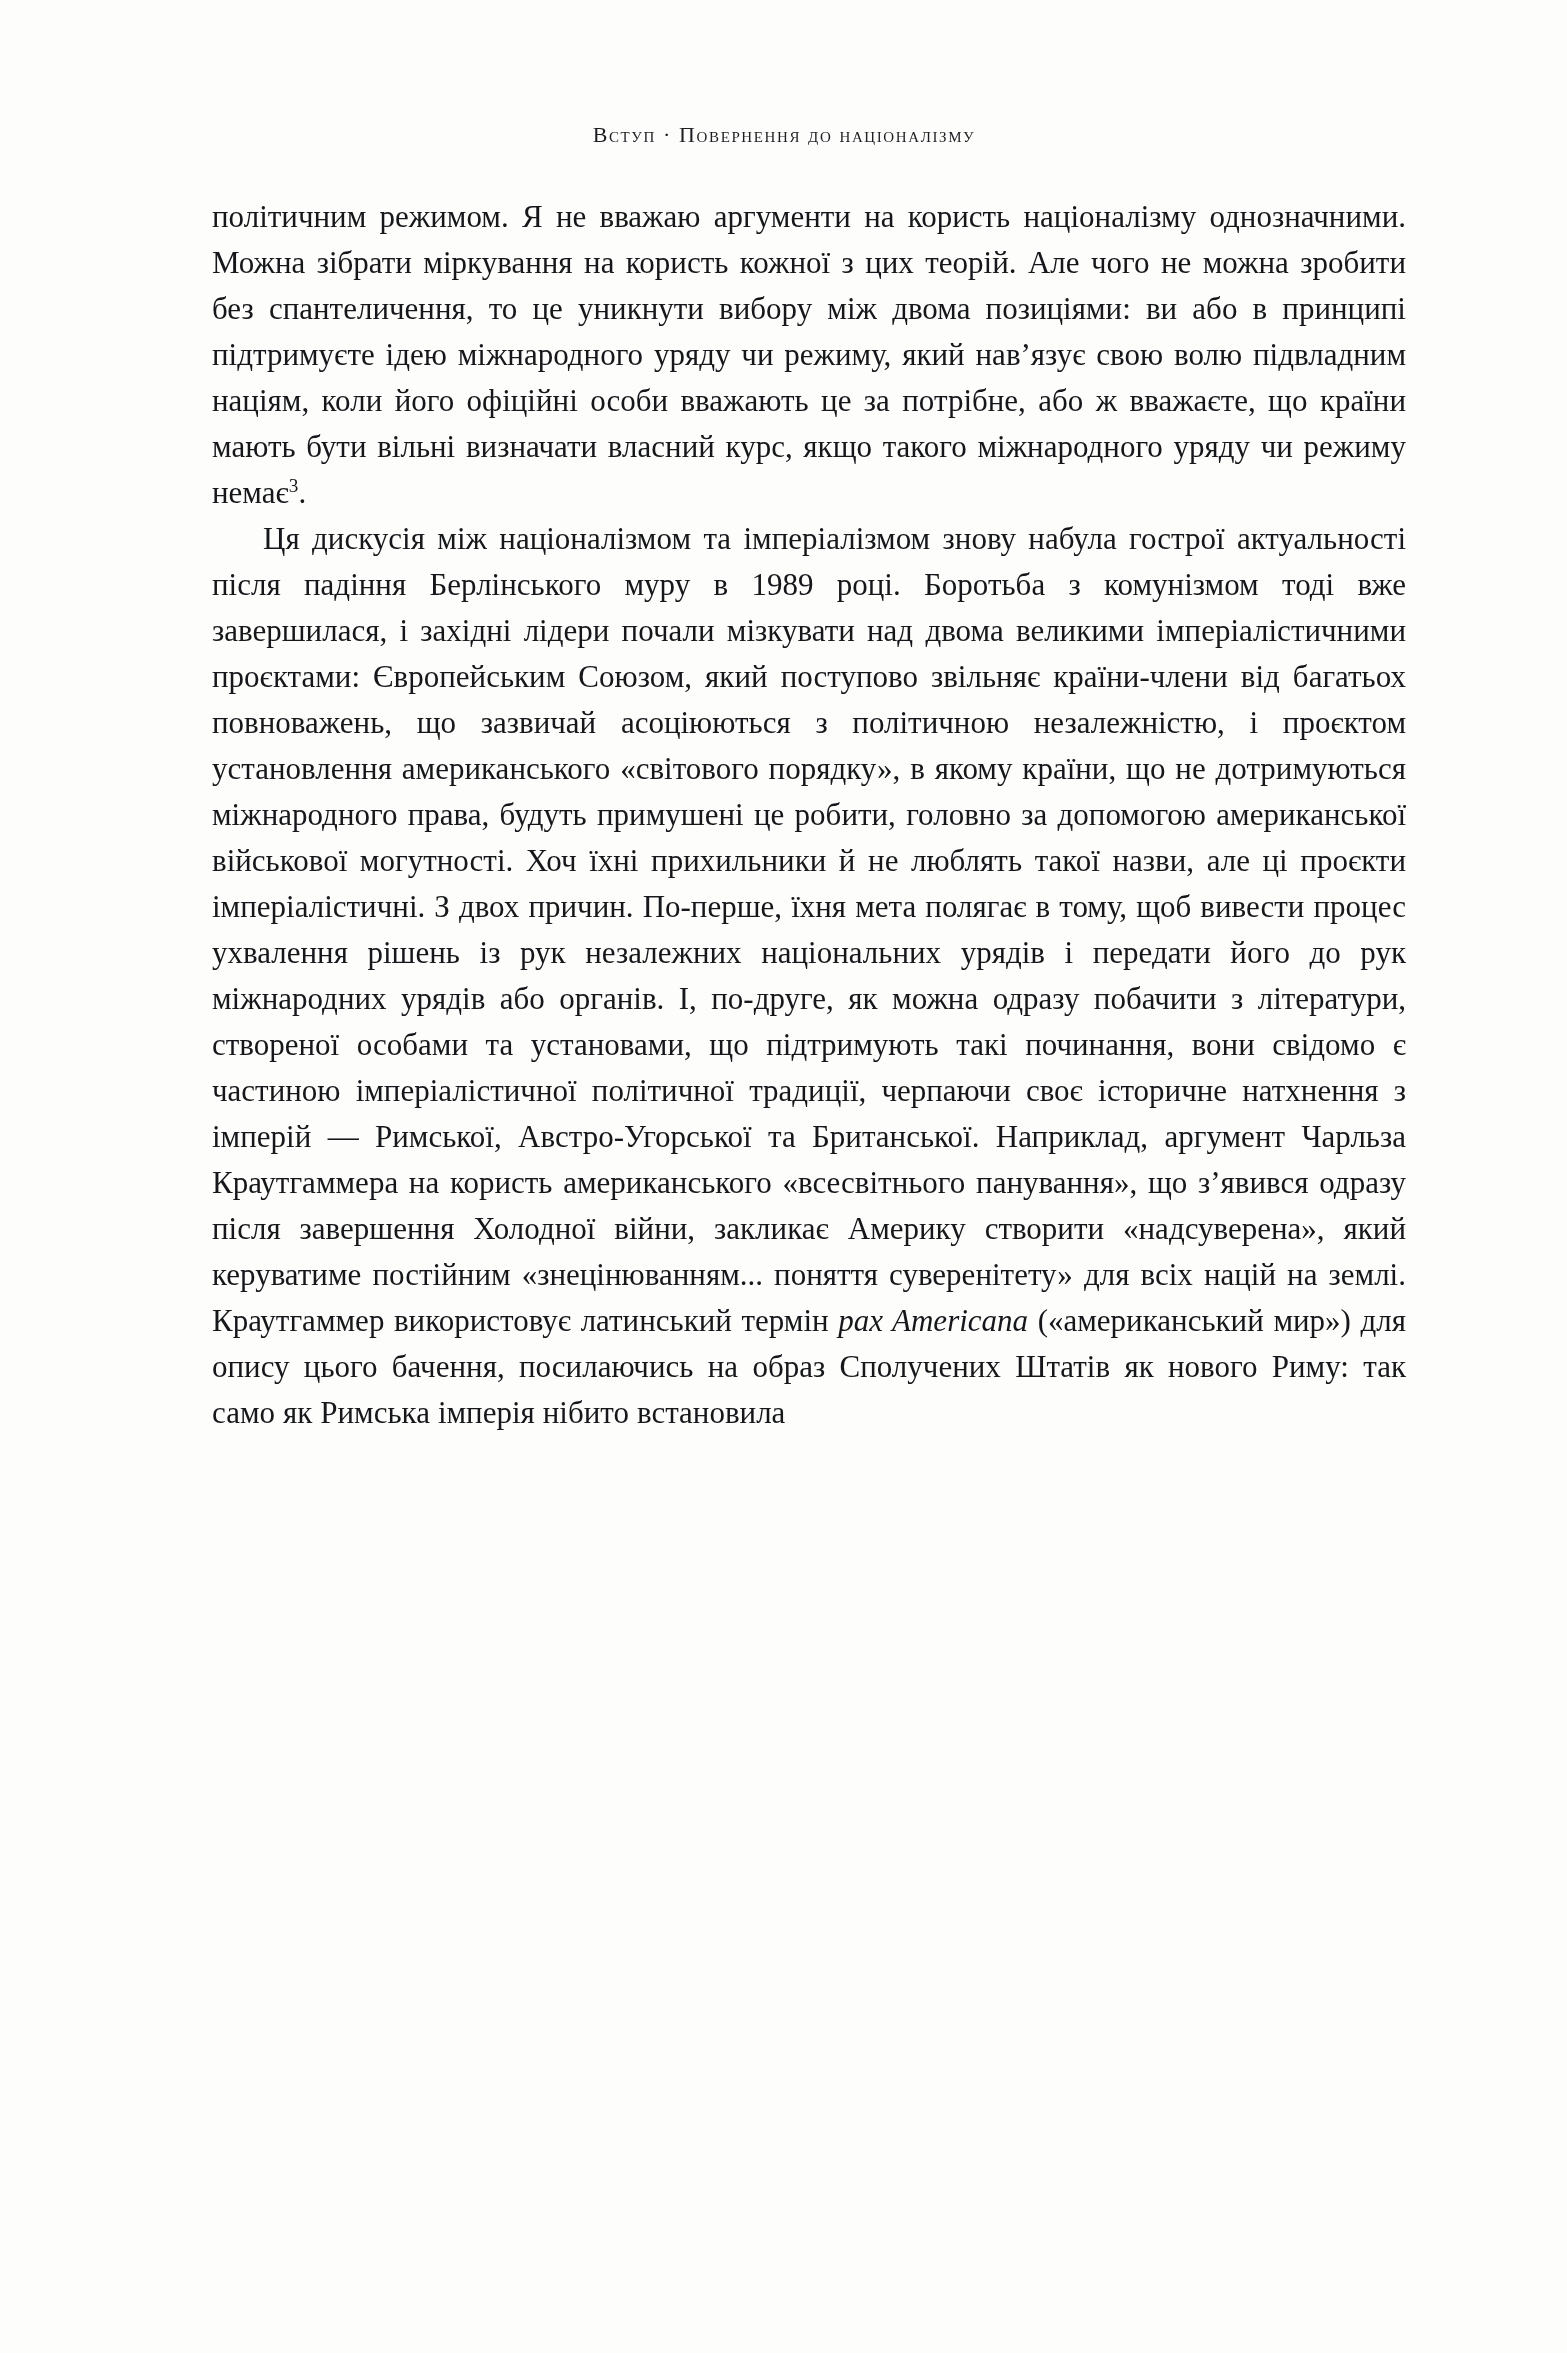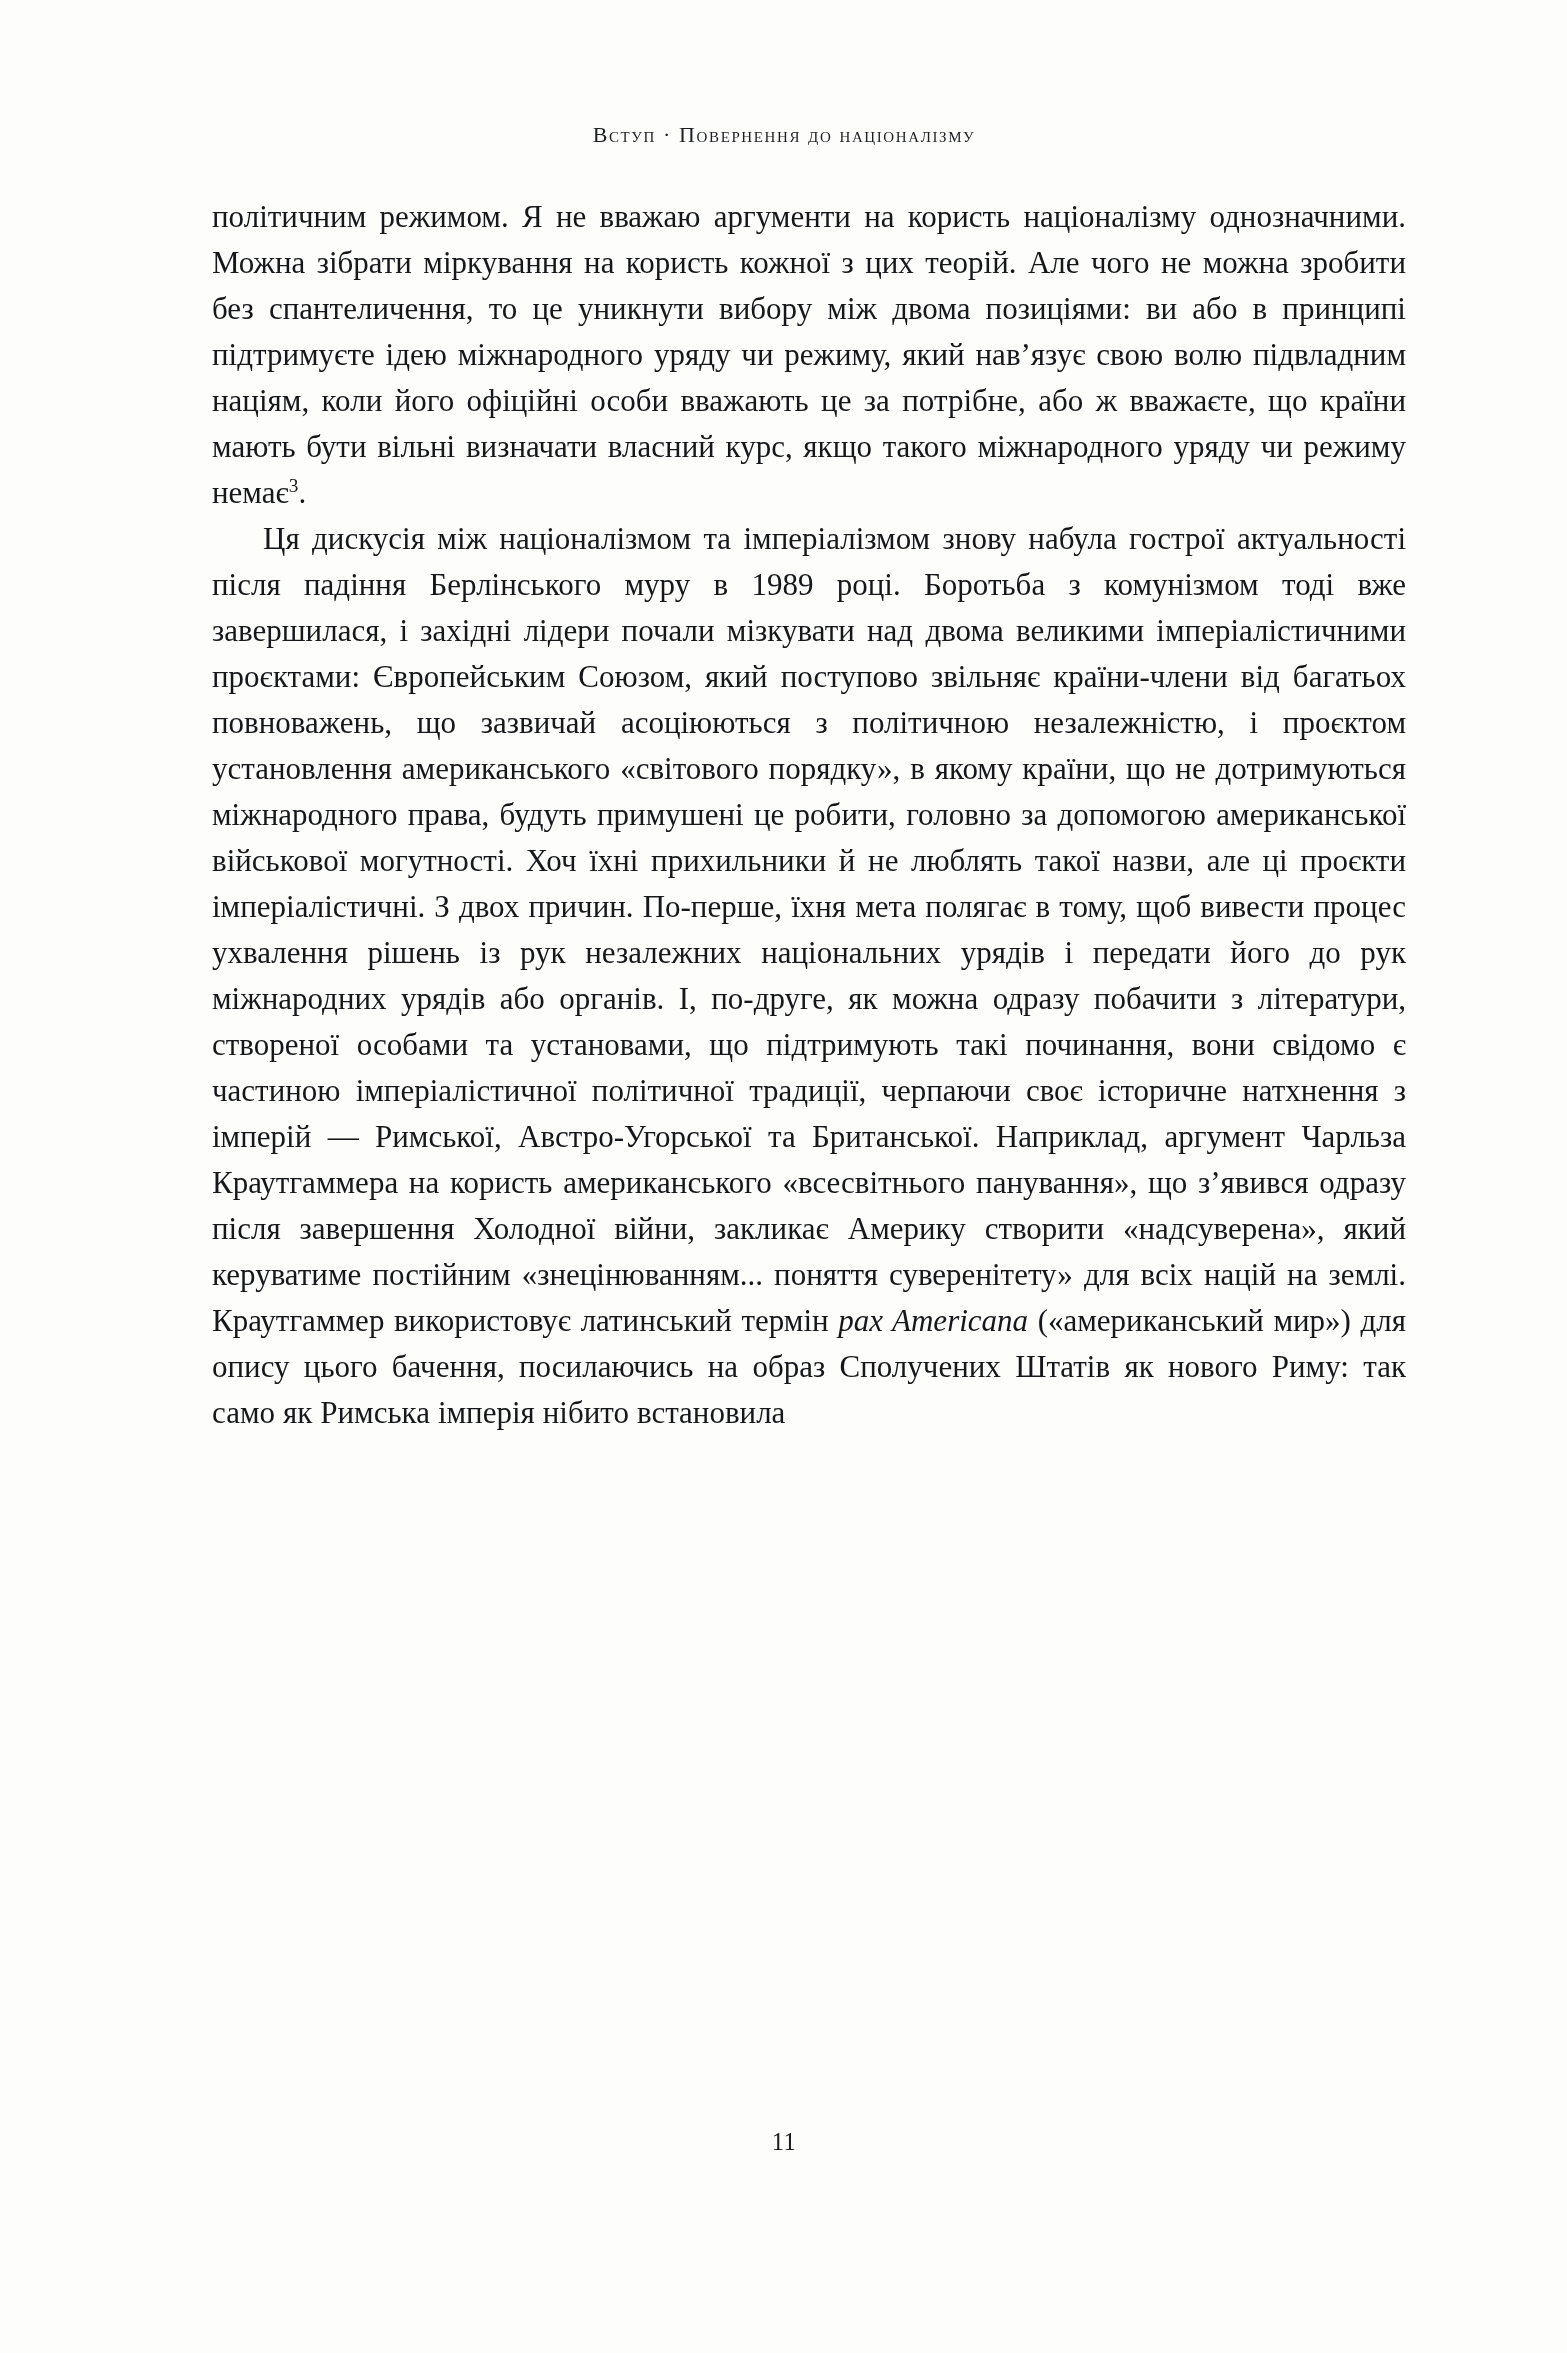--- a/index.html
+++ b/index.html
@@ -93,18 +93,15 @@
   </div>
 
   <div class="textblock">
 
     <p class="body"><span>політичним режимом. Я не вважаю аргументи на користь націоналізму однозначними. Можна зібрати міркування на користь кожної з цих теорій. Але чого не можна зробити без спантеличення, то це уникнути вибору між двома позиціями: ви або в принципі підтримуєте ідею міжнародного уряду чи режиму, який нав’язує свою волю підвладним націям, коли його офіційні особи вважають це за потрібне, або ж вважаєте, що країни мають бути вільні визначати власний курс, якщо такого міжнародного уряду чи режиму немає</span><sup class="fn">3</sup><span>.</span></p>
 
     <p class="body"><span>Ця дискусія між націоналізмом та імперіалізмом знову набула гострої актуальності після падіння Берлінського муру в 1989 році. Боротьба з комунізмом тоді вже завершилася, і західні лідери почали мізкувати над двома великими імперіалістичними проєктами: Європейським Союзом, який поступово звільняє країни-члени від багатьох повноважень, що зазвичай асоціюються з політичною незалежністю, і проєктом установлення американського «світового порядку», в якому країни, що не дотримуються міжнародного права, будуть примушені це робити, головно за допомогою американської військової могутності. Хоч їхні прихильники й не люблять такої назви, але ці проєкти імперіалістичні. З двох причин. По-перше, їхня мета полягає в тому, щоб вивести процес ухвалення рішень із рук незалежних національних урядів і передати його до рук міжнародних урядів або органів. І, по-друге, як можна одразу побачити з літератури, створеної особами та установами, що підтримують такі починання, вони свідомо є частиною імперіалістичної політичної традиції, черпаючи своє історичне натхнення з імперій — Римської, Австро-Угорської та Британської. Наприклад, аргумент Чарльза Краутгаммера на користь американського «всесвітнього панування», що з’явився одразу після завершення Холодної війни, закликає Америку створити «надсуверена», який керуватиме постійним «знецінюванням... поняття суверенітету» для всіх націй на землі. Краутгаммер використовує латинський термін </span><span class="ital">pax Americana</span><span> («американський мир») для опису цього бачення, посилаючись на образ Сполучених Штатів як нового Риму: так само як Римська імперія нібито встановила</span></p>
 
   </div>
 
-  <div class="folio">
-    <span>11</span>
-  </div>
 
 </div>
 
 
 </body></html>

